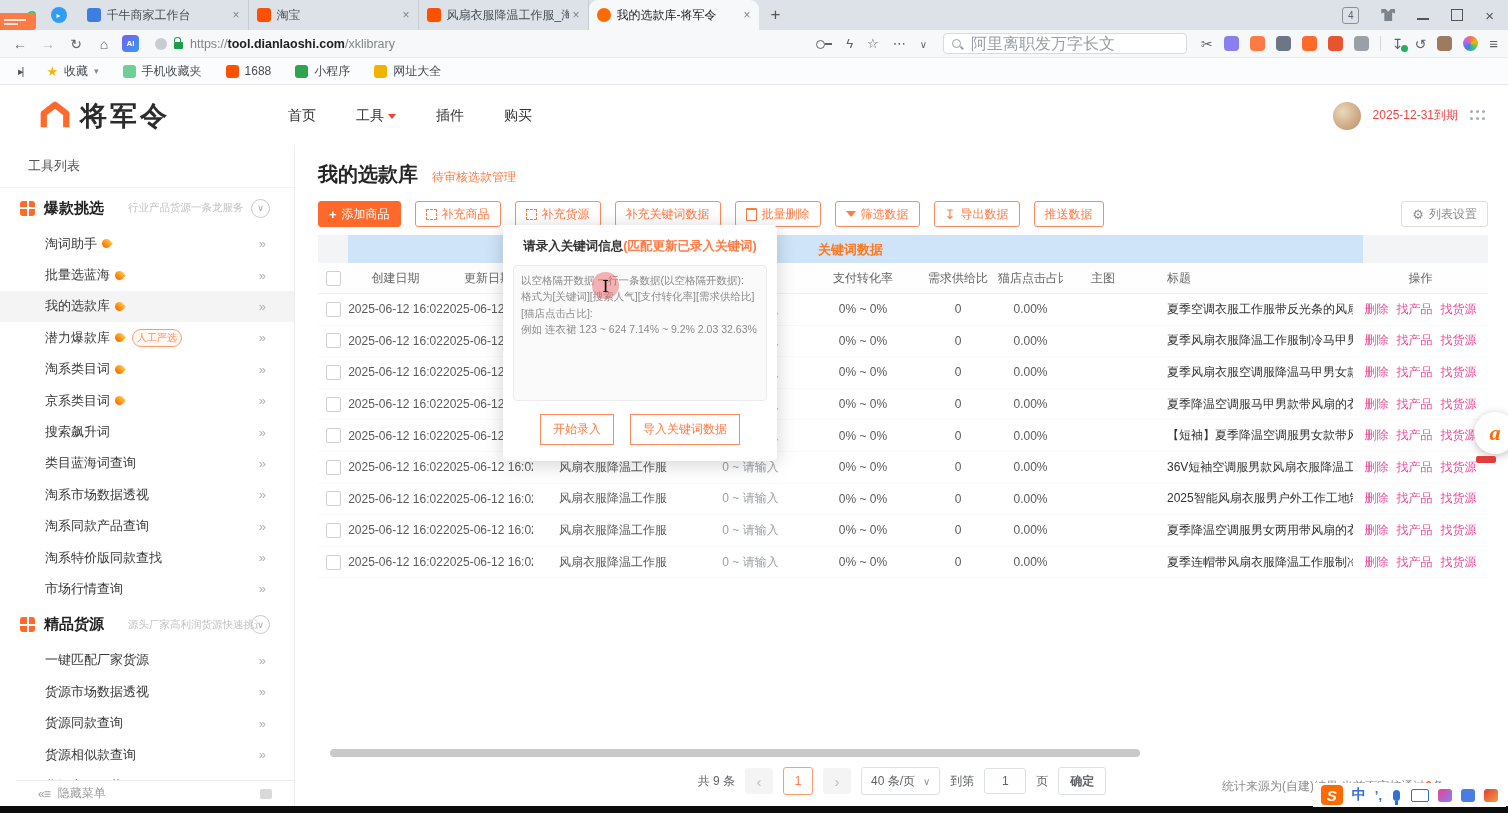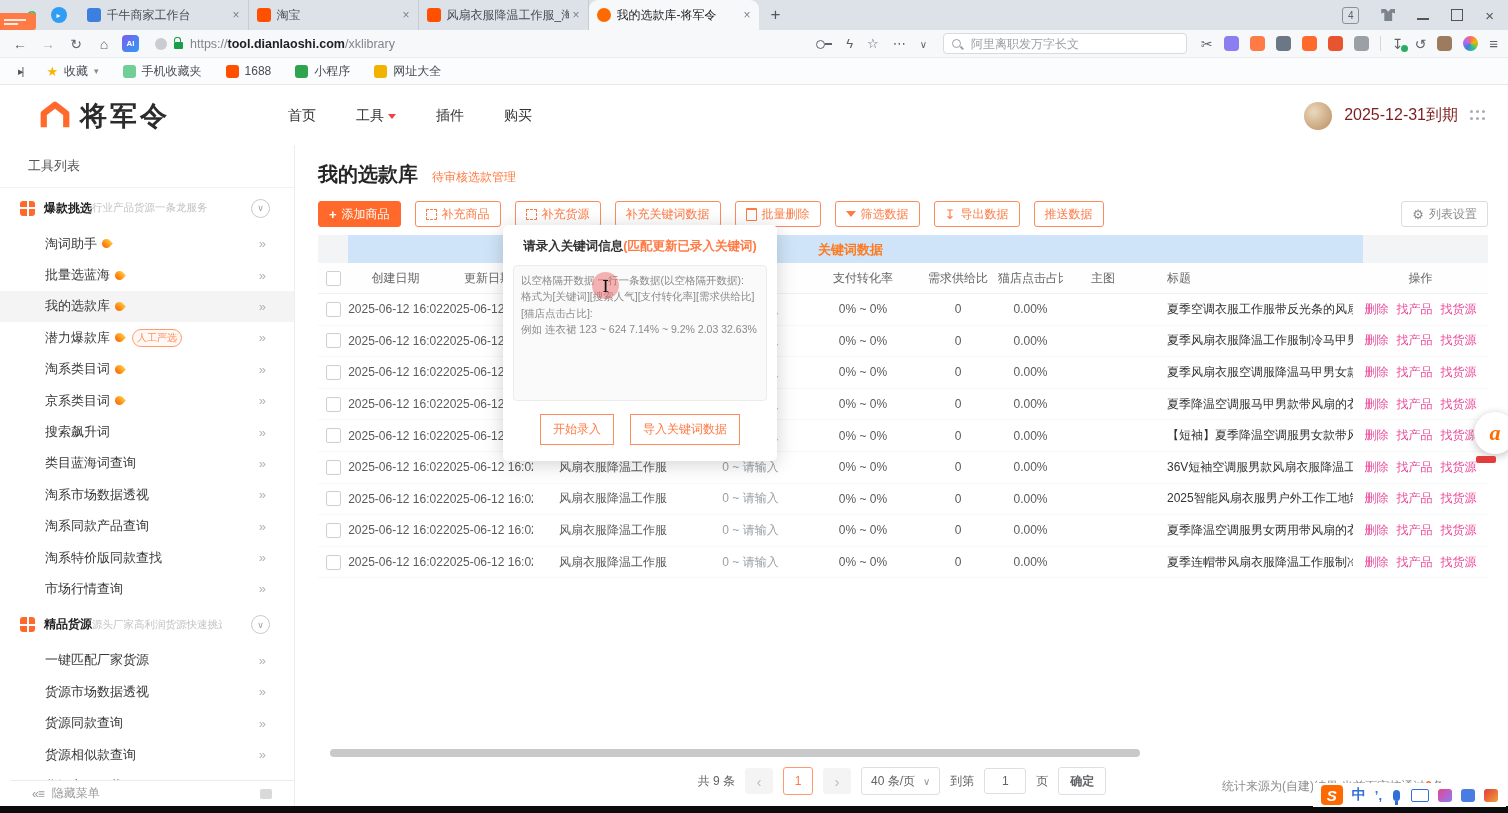--- a/index.html
+++ b/index.html
@@ -35,21 +35,21 @@
 .url b{color:#202124;font-weight:bold}
 .addr-right{margin-left:auto;display:flex;align-items:center;gap:14px;font-size:13px;color:#5f6368}
 .i-key{position:relative;width:16px;height:12px}
 .i-key::before{content:"";position:absolute;left:0;top:2px;width:7px;height:7px;border:1.8px solid #5f6368;border-radius:50%}
 .i-key::after{content:"";position:absolute;left:9px;top:5px;width:7px;height:2px;background:#5f6368}
 .i-bolt::before{content:"ϟ"} .i-star::before{content:"☆"} .i-more::before{content:"⋯"} .i-caret::before{content:"∨";font-size:10px}
 .searchbox{width:228px;height:19px;border:1px solid #d8dade;border-radius:4px;background:#fff;display:flex;align-items:center;padding:0 7px;gap:6px}
 .i-mag{position:relative;width:12px;height:12px}
 .i-mag::before{content:"";position:absolute;left:1px;top:1px;width:7px;height:7px;border:1.5px solid #9aa0a6;border-radius:50%}
 .i-mag::after{content:"";position:absolute;left:9px;top:9px;width:4px;height:1.5px;background:#9aa0a6;transform:rotate(45deg)}
-.searchbox input{border:none;outline:none;background:transparent;font-size:12px;width:180px;color:#0f172a}
+.searchbox input{border:none;outline:none;background:transparent;font-size:16px;width:180px;color:#0f172a}
 .searchbox input::placeholder{color:#9aa0a6}
 .tool-icons{display:flex;align-items:center;gap:11px;margin-left:6px}
 .chip{width:15px;height:15px;border-radius:4px}
 .vdiv{width:1px;height:15px;background:#d4d7db}
 .i-scissors::before{content:"✂";font-size:14px}
 .i-dl{position:relative;font-size:14px}
 .i-dl::before{content:"↧"}
 .i-dl::after{content:"";position:absolute;right:-4px;bottom:0;width:7px;height:7px;border-radius:50%;background:#27ae60}
 .i-undo::before{content:"↺";font-size:14px}
 .i-menu::before{content:"≡";font-size:15px}
@@ -62,39 +62,39 @@
 .i-expand::before{content:"▸|";letter-spacing:-2px;color:#555;font-size:11px}
 
 .app-header{height:61px;display:flex;align-items:center;background:#fff;padding:0 0 0 40px;position:relative}
 .logo-mark{width:30px;height:30px;margin-right:10px}
 .brand{font-family:"Liberation Serif","DejaVu Serif",serif;font-size:27px;font-weight:bold;color:#2b2b2b;letter-spacing:3px}
 .topnav{display:flex;gap:40px;margin-left:118px;font-size:14px;color:#333}
 .topnav .nav-it{display:flex;align-items:center;gap:4px}
 .red-caret{width:0;height:0;border-left:4px solid transparent;border-right:4px solid transparent;border-top:5px solid #f53f3f;margin-top:2px}
 .header-right{margin-left:auto;display:flex;align-items:center;gap:12px;padding-right:22px}
 .avatar{width:28px;height:28px;border-radius:50%;background:radial-gradient(circle at 35% 35%,#ead9bd,#b98c5f)}
-.expiry{color:#7f1d1d;font-size:16px}
+.expiry{color:#ef4444;font-size:12px}
 .apps-grid{width:16px;height:11px;position:relative}
 .apps-grid::before{content:"";position:absolute;left:0;top:0;width:3px;height:3px;border-radius:50%;background:#a7aeb6;box-shadow:6px 0 0 #a7aeb6,12px 0 0 #a7aeb6,0 7px 0 #a7aeb6,6px 7px 0 #a7aeb6,12px 7px 0 #a7aeb6}
 
 .sidebar{position:absolute;left:0;top:145px;bottom:7px;width:295px;background:#fff;border-right:1px solid #ededed;overflow:hidden;box-sizing:border-box}
 .side-title{padding:12px 0 12px 28px;font-size:13px;color:#555;border-bottom:1px solid #f2f2f2}
 .section{display:flex;align-items:center;height:40px;padding-left:20px;position:relative}
 .sec-icon{width:15px;height:15px;border-radius:3px;margin-right:9px;background:linear-gradient(#fff,#fff) center/2px 100% no-repeat,linear-gradient(#fff,#fff) center/100% 2px no-repeat,#ff6a2c}
-.sec-name{font-weight:bold;font-size:12px;color:#222;margin-right:0}
+.sec-name{font-weight:bold;font-size:15px;color:#222;margin-right:24px}
 .sec-desc{font-size:10.5px;color:#c3c3c3;max-width:130px;white-space:nowrap;overflow:hidden}
 .circle-chev{position:absolute;right:24px;width:17px;height:17px;border:1px solid #c9c9c9;border-radius:50%;color:#a0a0a0;font-size:9px;display:flex;align-items:center;justify-content:center}
 .circle-chev::before{content:"∨"}
 .item{height:31.4px;display:flex;align-items:center;padding-left:45px;font-size:13px;color:#383838;position:relative}
 .item.active{background:#f4f4f4}
 .dbl-chev{position:absolute;right:28px;color:#b3b3b3;font-size:13px}
 .dbl-chev::before{content:"»"}
 .fire{width:9px;height:9px;margin-left:5px;background:linear-gradient(#ffc53d,#ff6a00);border-radius:50% 0 50% 50%;transform:rotate(45deg)}
 .badge-manual{border:1px solid #ff9b6e;color:#ff8a5c;background:#fff8f3;font-size:10px;padding:1px 4px;border-radius:9px;margin-left:8px}
-.hidden-menu{position:absolute;left:10px;right:0;bottom:0;height:25px;border-top:1px solid #ececec;background:#fff;display:flex;align-items:center;gap:8px;padding-left:22px;color:#9a9a9a;font-size:12px}
+.hidden-menu{position:absolute;left:16px;right:0;bottom:0;height:25px;border-top:1px solid #ececec;background:#fff;display:flex;align-items:center;gap:8px;padding-left:22px;color:#9a9a9a;font-size:12px}
 .i-collapse::before{content:"«≡";letter-spacing:-1px;color:#9a9a9a}
 .cam-dot{position:absolute;right:22px;width:12px;height:10px;border-radius:2px;background:#d9d9d9}
 
 .main{position:absolute;left:296px;top:145px;right:0;bottom:7px;padding:16px 20px 0 22px;box-sizing:border-box;background:#fff}
 .title-row{display:flex;align-items:baseline;gap:14px}
 .page-title{font-size:20px;font-weight:600;color:#262626}
 .sub-link{font-size:12px;color:#ff7a45}
 .btn-row{margin-top:13px;display:flex;align-items:center;gap:14px}
 .btn{height:26px;box-sizing:border-box;border:1px solid #ff8a5c;color:#ff7a45;background:#fff;border-radius:3px;font-size:12px;padding:0 10px;display:flex;align-items:center;gap:5px}
 .btn.primary{background:#ff6a2c;border-color:#ff6a2c;color:#fff}

